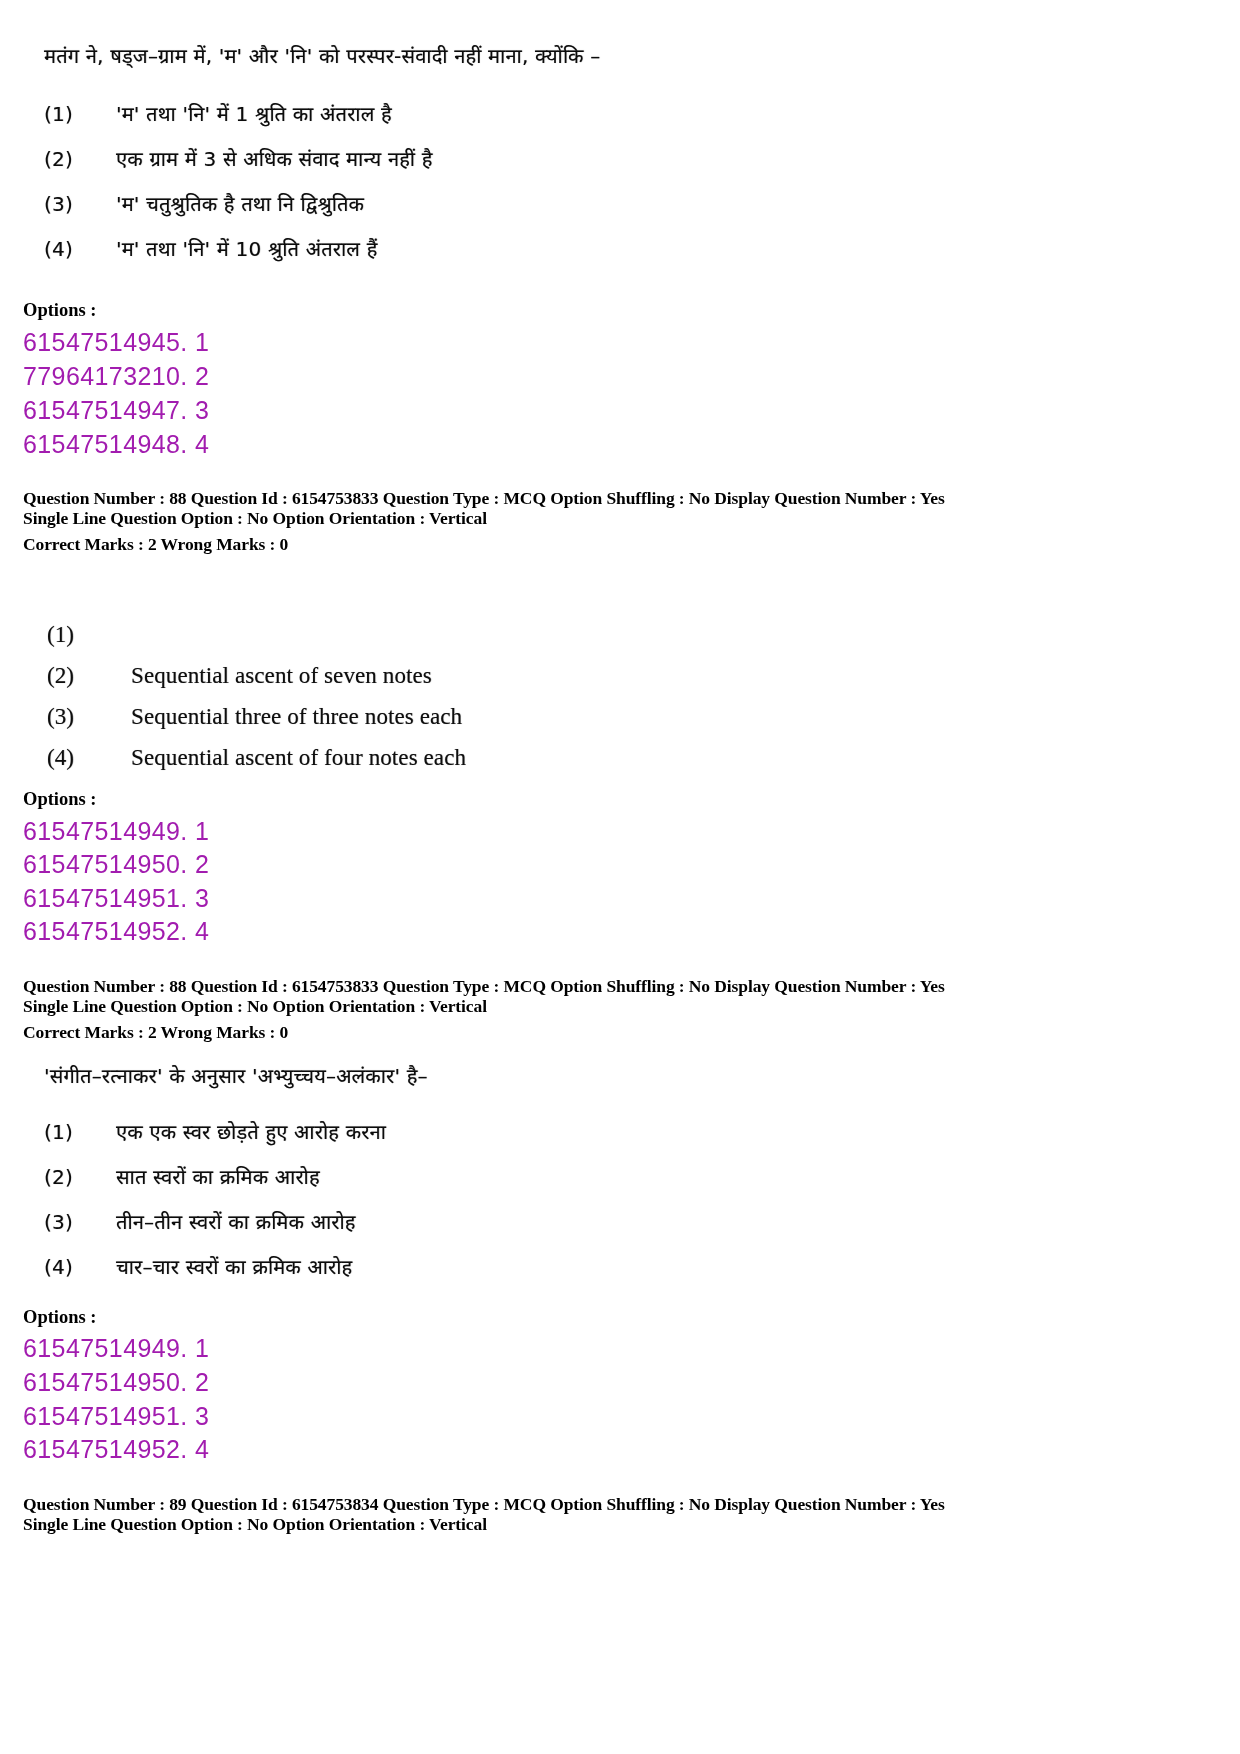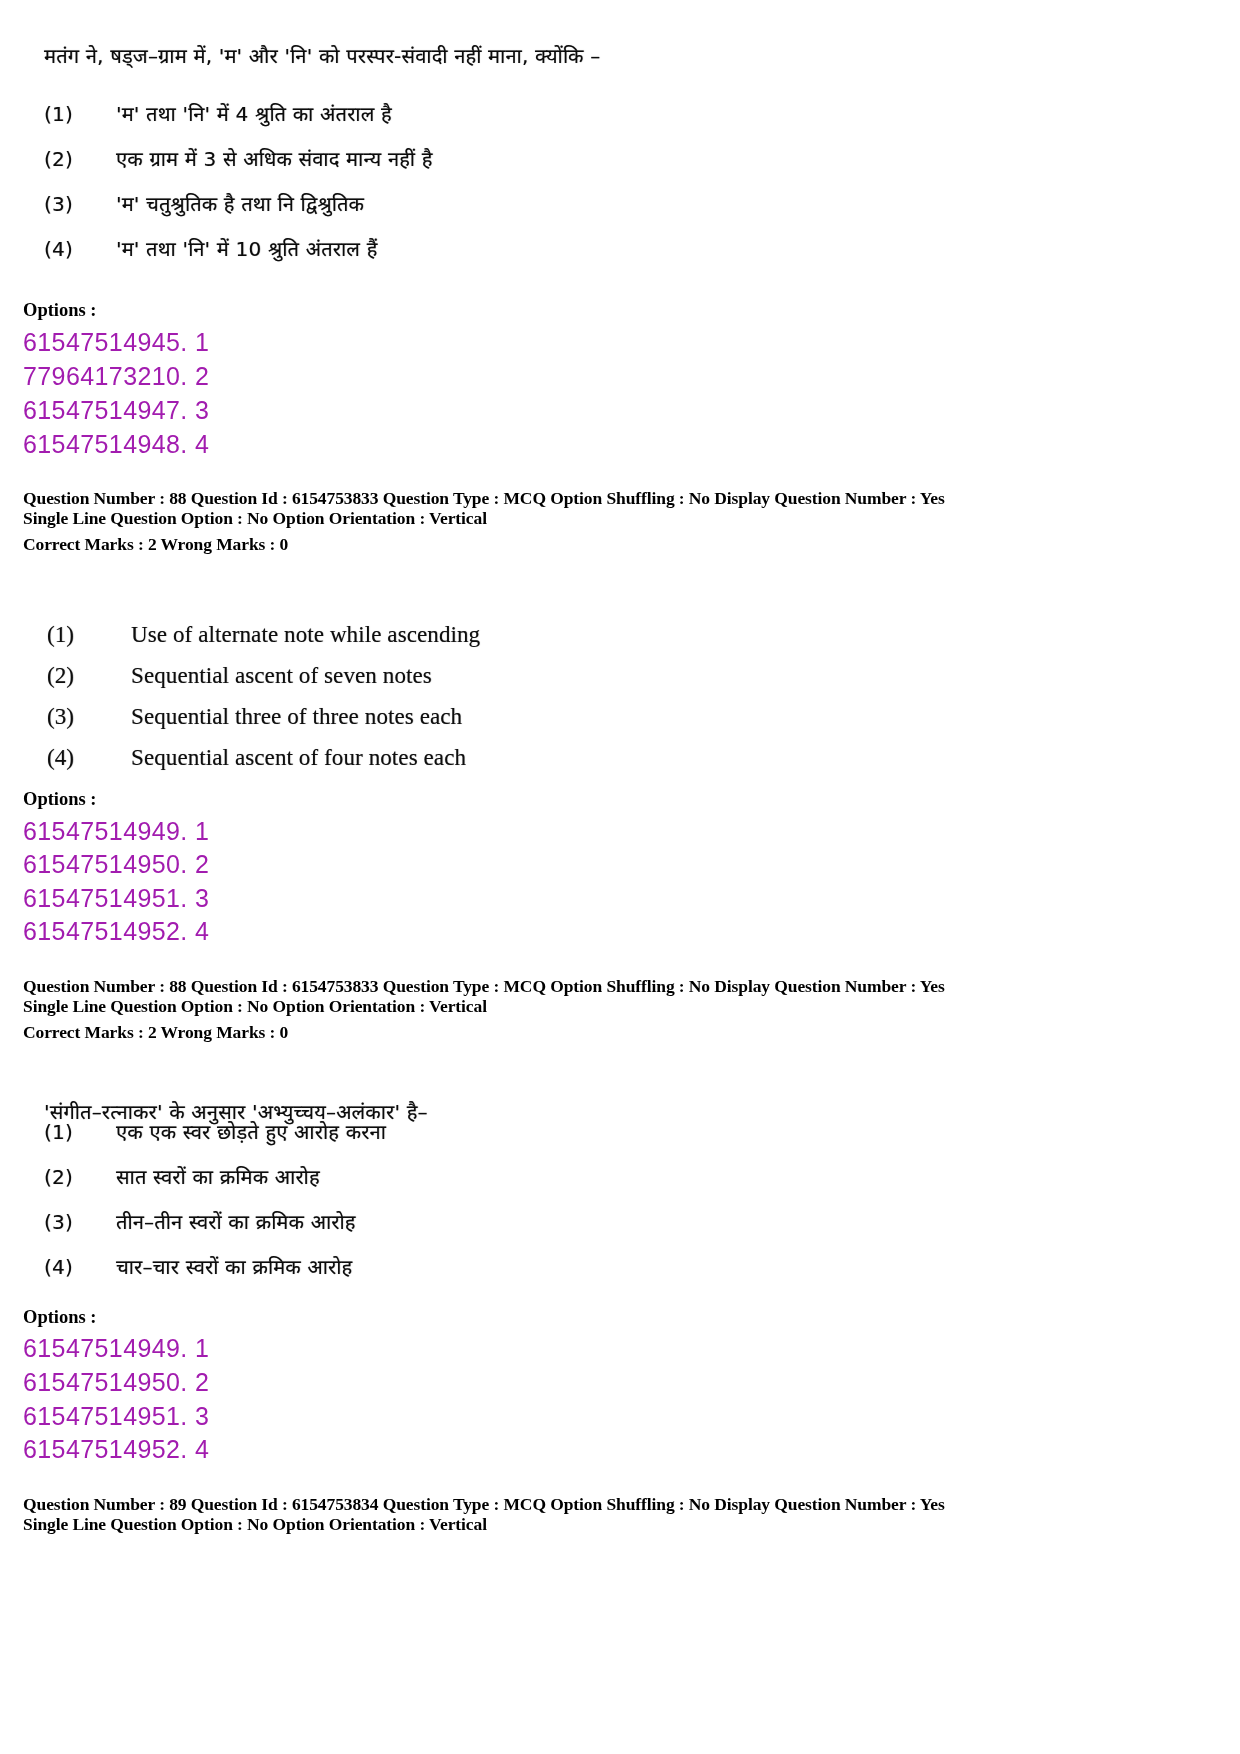--- a/index.html
+++ b/index.html
@@ -91,21 +91,21 @@
 
 <div class="page">
 
   <div class="scan-block" style="left:44px; top:42px;">
     <div class="scan-line scan-hi">मतंग ने, षड्ज–ग्राम में, 'म' और 'नि' को परस्पर-संवादी नहीं माना, क्योंकि –</div>
   </div>
 
   <div class="scan-block" style="left:44px; top:100px;">
     <div class="scan-opt-row scan-hi" style="margin-bottom:18px;">
       <span class="scan-opt-num">(1)</span>
-      <span class="scan-opt-text">'म' तथा 'नि' में 4 श्रुति का अंतराल है</span>
+      <span class="scan-opt-text">'म' तथा 'नि' में 1 श्रुति का अंतराल है</span>
     </div>
     <div class="scan-opt-row scan-hi" style="margin-bottom:18px;">
       <span class="scan-opt-num">(2)</span>
       <span class="scan-opt-text">एक ग्राम में 3 से अधिक संवाद मान्य नहीं है</span>
     </div>
     <div class="scan-opt-row scan-hi" style="margin-bottom:18px;">
       <span class="scan-opt-num">(3)</span>
       <span class="scan-opt-text">'म' चतुश्रुतिक है तथा नि द्विश्रुतिक</span>
     </div>
     <div class="scan-opt-row scan-hi">
@@ -121,21 +121,20 @@
   <div class="opt-id" style="left:23px; top:430px;">61547514948. 4</div>
 
   <div class="meta" style="left:23px; top:488px;">Question Number : 88  Question Id : 6154753833  Question Type : MCQ  Option Shuffling : No  Display Question Number : Yes</div>
   <div class="meta" style="left:23px; top:508px;">Single Line Question Option : No  Option Orientation : Vertical</div>
   <div class="meta" style="left:23px; top:534px;">Correct Marks : 2  Wrong Marks : 0</div>
 
 
   <div class="scan-block" style="left:47px; top:622px;">
     <div class="scan-opt-row scan-en" style="margin-bottom:15px;">
       <span class="scan-opt-num en">(1)</span>
-      <span class="scan-opt-text">Use of alternate note while ascending</span>
     </div>
     <div class="scan-opt-row scan-en" style="margin-bottom:15px;">
       <span class="scan-opt-num en">(2)</span>
       <span class="scan-opt-text">Sequential ascent of seven notes</span>
     </div>
     <div class="scan-opt-row scan-en" style="margin-bottom:15px;">
       <span class="scan-opt-num en">(3)</span>
       <span class="scan-opt-text">Sequential three of three notes each</span>
     </div>
     <div class="scan-opt-row scan-en">
@@ -147,21 +146,21 @@
   <div class="opts-label" style="left:23px; top:789px;">Options :</div>
   <div class="opt-id" style="left:23px; top:817px;">61547514949. 1</div>
   <div class="opt-id" style="left:23px; top:850px;">61547514950. 2</div>
   <div class="opt-id" style="left:23px; top:884px;">61547514951. 3</div>
   <div class="opt-id" style="left:23px; top:917px;">61547514952. 4</div>
 
   <div class="meta" style="left:23px; top:976px;">Question Number : 88  Question Id : 6154753833  Question Type : MCQ  Option Shuffling : No  Display Question Number : Yes</div>
   <div class="meta" style="left:23px; top:996px;">Single Line Question Option : No  Option Orientation : Vertical</div>
   <div class="meta" style="left:23px; top:1022px;">Correct Marks : 2  Wrong Marks : 0</div>
 
-  <div class="scan-block" style="left:44px; top:1098px;">
+  <div class="scan-block" style="left:44px; top:1062px;">
     <div class="scan-line scan-hi">'संगीत–रत्नाकर' के अनुसार 'अभ्युच्चय–अलंकार' है–</div>
   </div>
 
   <div class="scan-block" style="left:44px; top:1118px;">
     <div class="scan-opt-row scan-hi" style="margin-bottom:18px;">
       <span class="scan-opt-num">(1)</span>
       <span class="scan-opt-text">एक एक स्वर छोड़ते हुए आरोह करना</span>
     </div>
     <div class="scan-opt-row scan-hi" style="margin-bottom:18px;">
       <span class="scan-opt-num">(2)</span>

